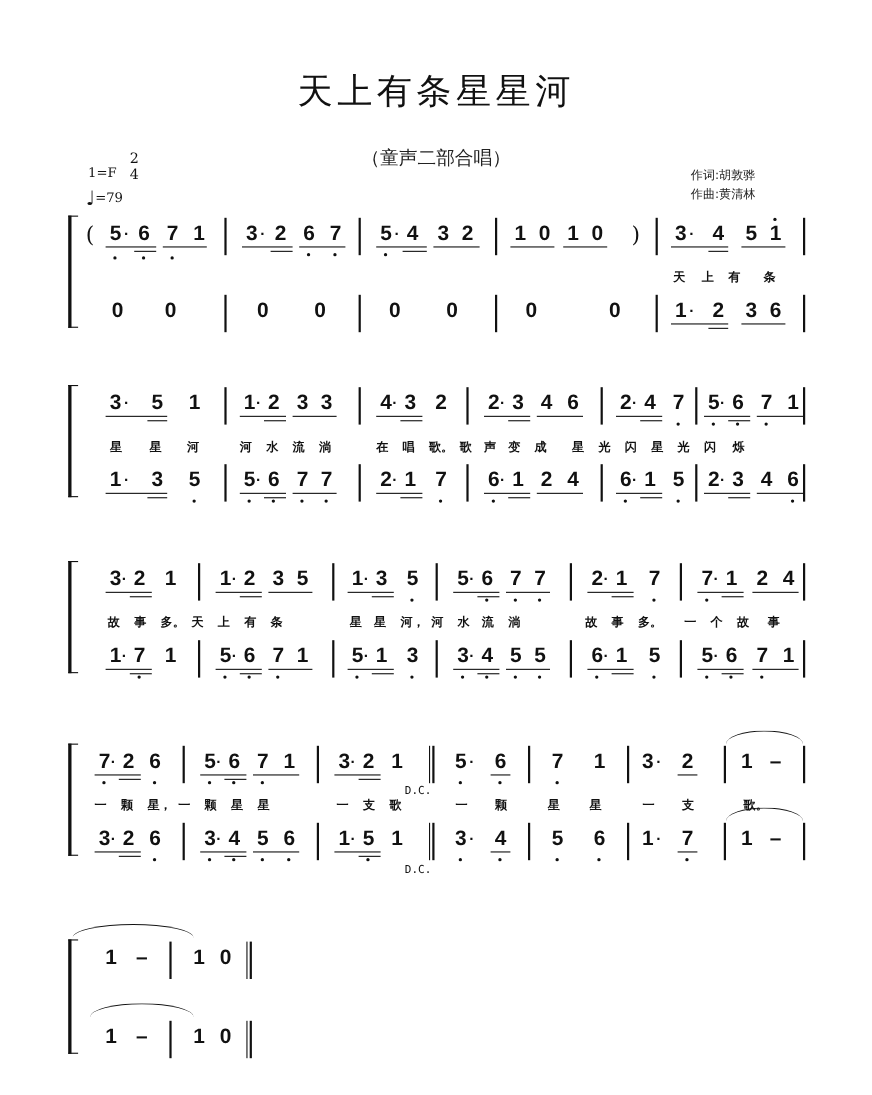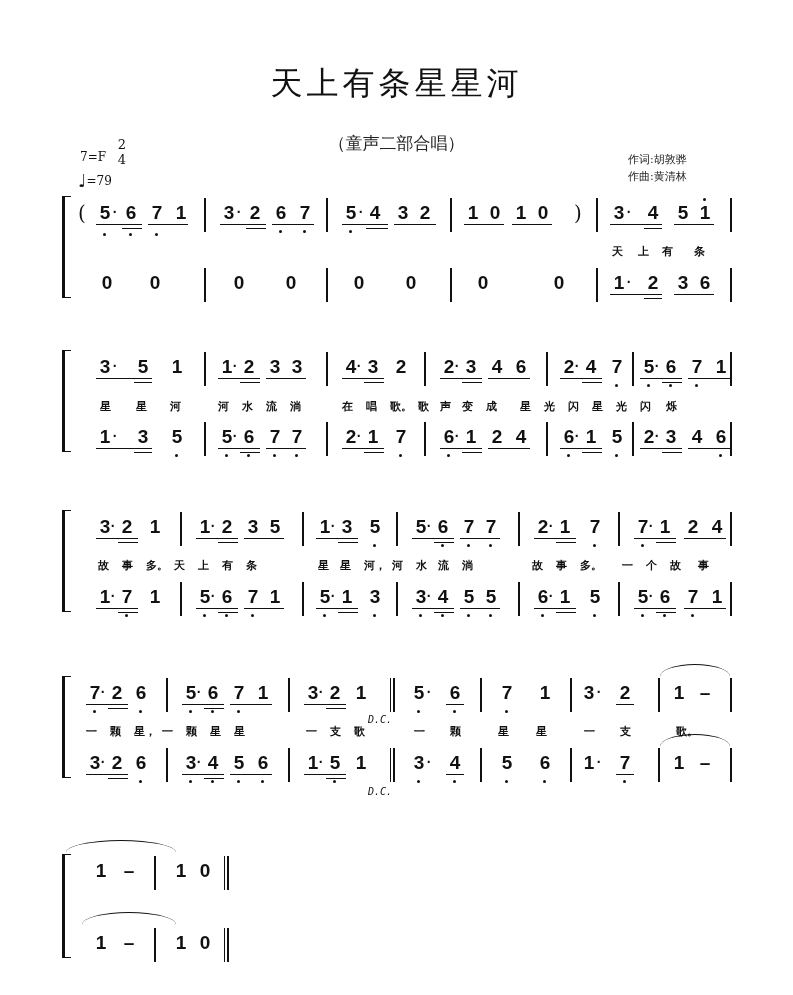--- a/index.html
+++ b/index.html
@@ -16,29 +16,29 @@
   .bracket { position:absolute; left:0; width:6px; border-left:3px solid #111; border-top:1.5px solid #111; border-bottom:1.5px solid #111; }
   .row { position:absolute; left:0; height:34px; }
   .bar { position:absolute; width:1.5px; background:#111; height:34px; top:0; }
   .bar.double { width:5px; background:transparent; border-left:1.5px solid #111; border-right:2.5px solid #111; box-sizing:border-box; }
   .n { position:absolute; top:4px; font-family:"Liberation Sans", sans-serif; font-weight:bold; font-size:19px; text-align:center; width:14px; }
   .n .lo { position:absolute; left:5px; width:3px; height:3px; border-radius:50%; background:#111; }
   .n .hi { position:absolute; left:5px; top:-4px; width:3px; height:3px; border-radius:50%; background:#111; }
   .u1 { position:absolute; height:1.3px; background:#111; }
   .paren { position:absolute; top:3px; font-family:"DejaVu Serif", serif; font-size:20px; }
   .lyr { position:absolute; font-size:11px; font-weight:bold; letter-spacing:0; }
-  .dc { position:absolute; font-family:"DejaVu Sans Mono", monospace; font-size:10px;font-style:italic; }
+  .dc { position:absolute; font-family:"DejaVu Sans Mono", monospace; font-size:10px; }
   .slur { position:absolute; border-top:1.3px solid #111; border-radius:60% 60% 0 0 / 100% 100% 0 0; height:14px; }
 </style>
 </head>
 <body>
 
 <div class="title">天上有条星星河</div>
 <div class="subtitle">（童声二部合唱）</div>
-<div class="key">7=F</div>
+<div class="key">1=F</div>
 <div class="timesig">
   <div>2</div>
   <div>4</div>
 </div>
 <div class="tempo">
   <span class="note-glyph">♩</span><span>=79</span>
 </div>
 <div class="credits">
   <div>作词:胡敦骅</div>
   <div>作曲:黄清林</div>

